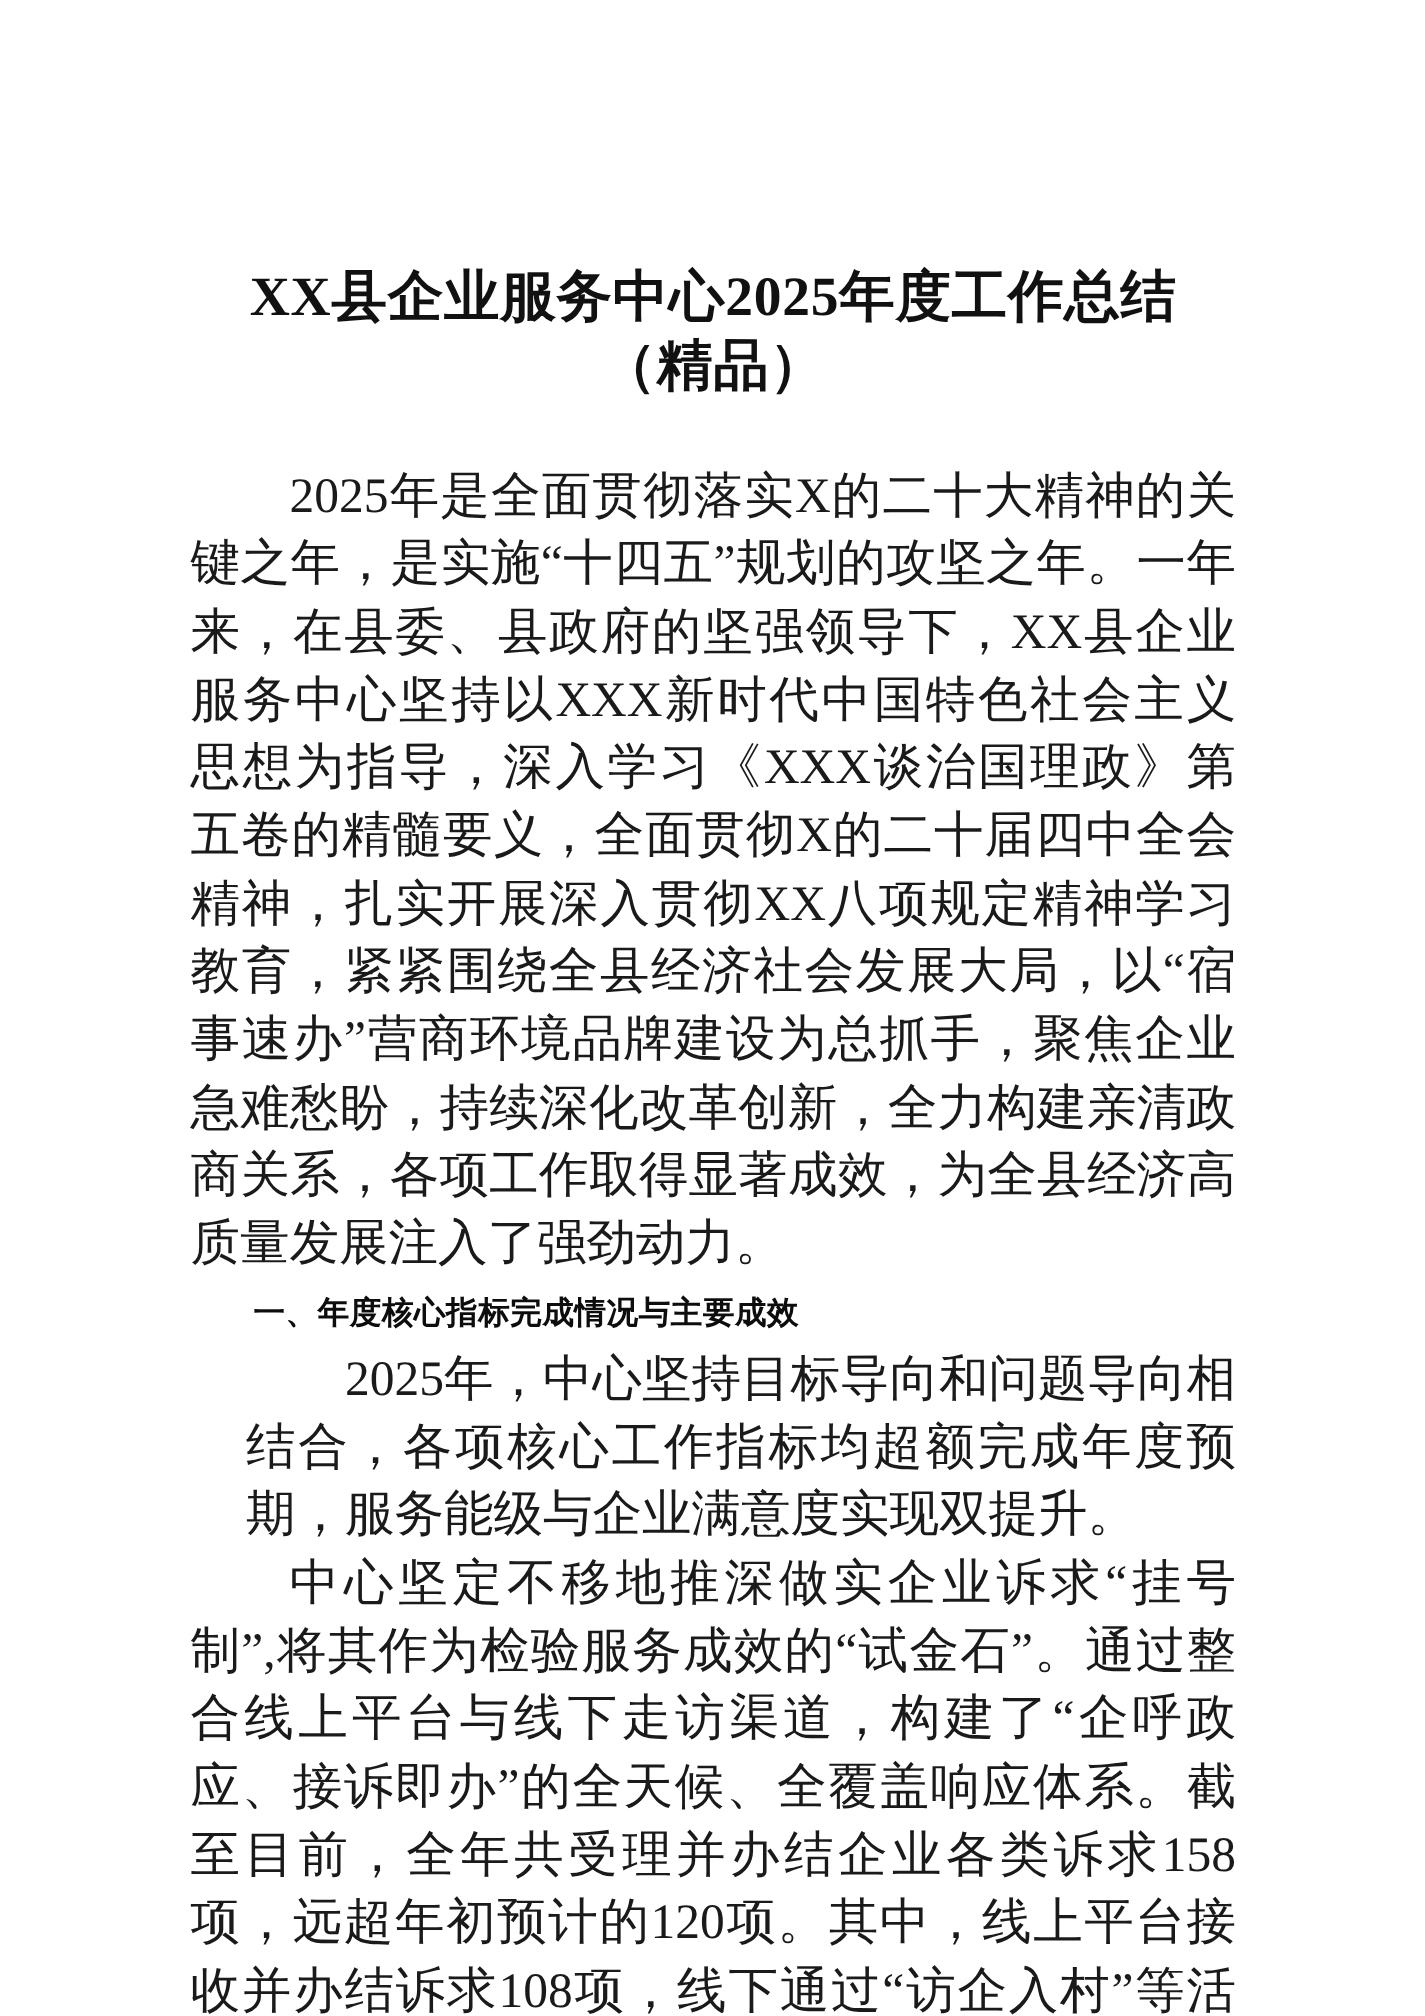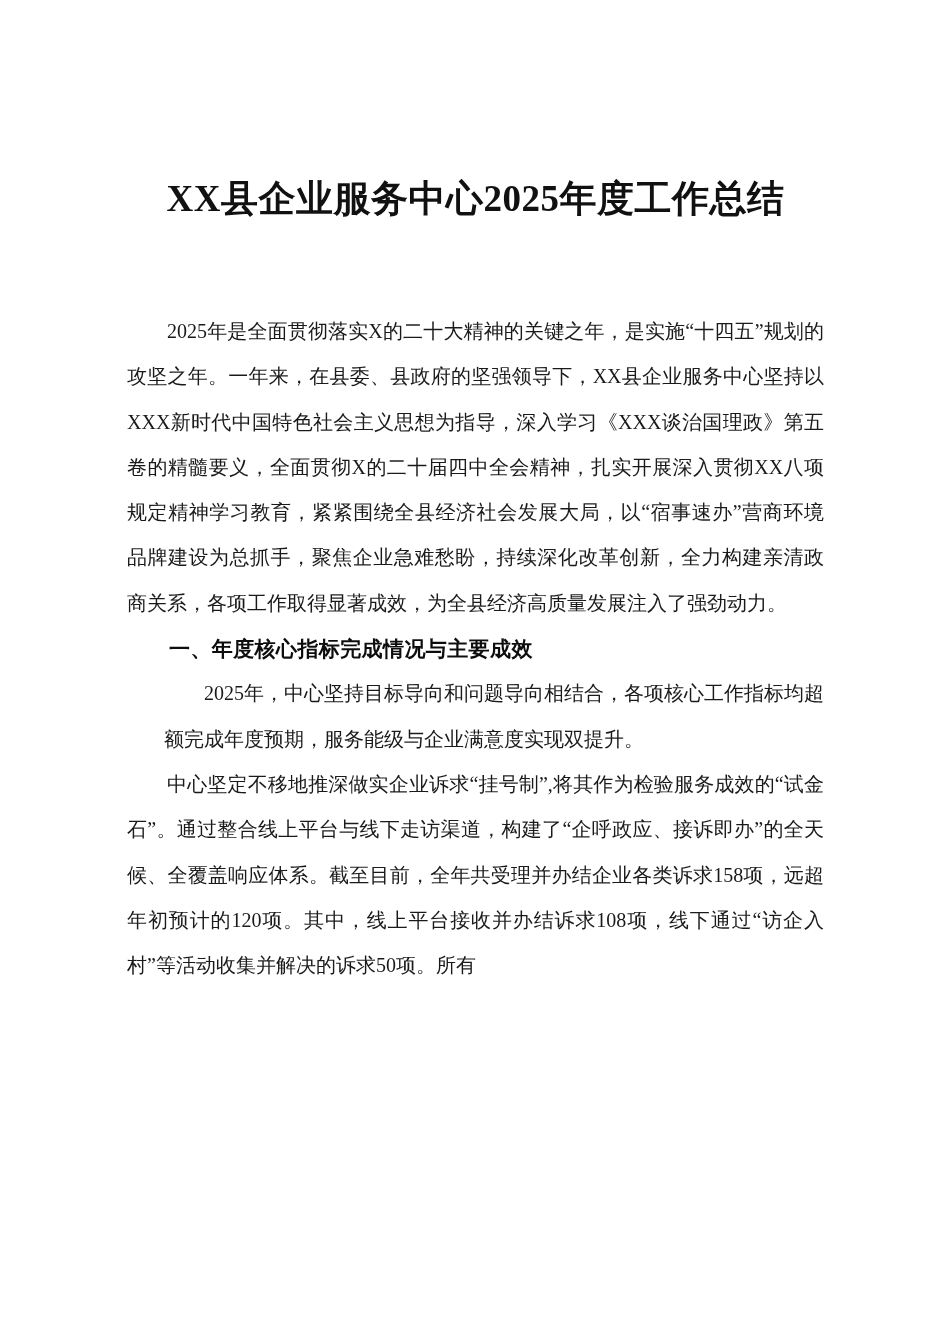--- a/index.html
+++ b/index.html
@@ -60,21 +60,21 @@
     position: absolute;
     left: 0;
     top: 309px;
     width: 697px;
   }
 
   p.para {
     margin: 0;
     padding: 0;
     font-family: "Liberation Serif", "DejaVu Serif", serif;
-    font-size: 20px;
+    font-size: 33px;
     line-height: 45.3px;
     text-align: justify;
     text-justify: inter-character;
     text-indent: 2em;
     color: #1a1a1a;
     word-break: break-all;
   }
 
   p.para.last-line-left {
     text-align-last: left;
@@ -108,20 +108,21 @@
 </head>
 <body>
 
 <div class="page">
 
   <div class="content">
 
     <div class="title-block">
       <h1 class="doc-title">
           <span class="title-line-1">XX县企业服务中心2025年度工作总结</span>
+          <span class="title-line-2">（精品）</span>
         </h1>
     </div>
 
     <div class="body-block">
 
       <p class="para">2025年是全面贯彻落实X的二十大精神的关键之年，是实施“十四五”规划的攻坚之年。一年来，在县委、县政府的坚强领导下，XX县企业服务中心坚持以XXX新时代中国特色社会主义思想为指导，深入学习《XXX谈治国理政》第五卷的精髓要义，全面贯彻X的二十届四中全会精神，扎实开展深入贯彻XX八项规定精神学习教育，紧紧围绕全县经济社会发展大局，以“宿事速办”营商环境品牌建设为总抓手，聚焦企业急难愁盼，持续深化改革创新，全力构建亲清政商关系，各项工作取得显著成效，为全县经济高质量发展注入了强劲动力。</p>
 
       <p class="heading-1">一、年度核心指标完成情况与主要成效</p>
 
       <p class="para last-line-left">2025年，中心坚持目标导向和问题导向相结合，各项核心工作指标均超额完成年度预期，服务能级与企业满意度实现双提升。</p>

